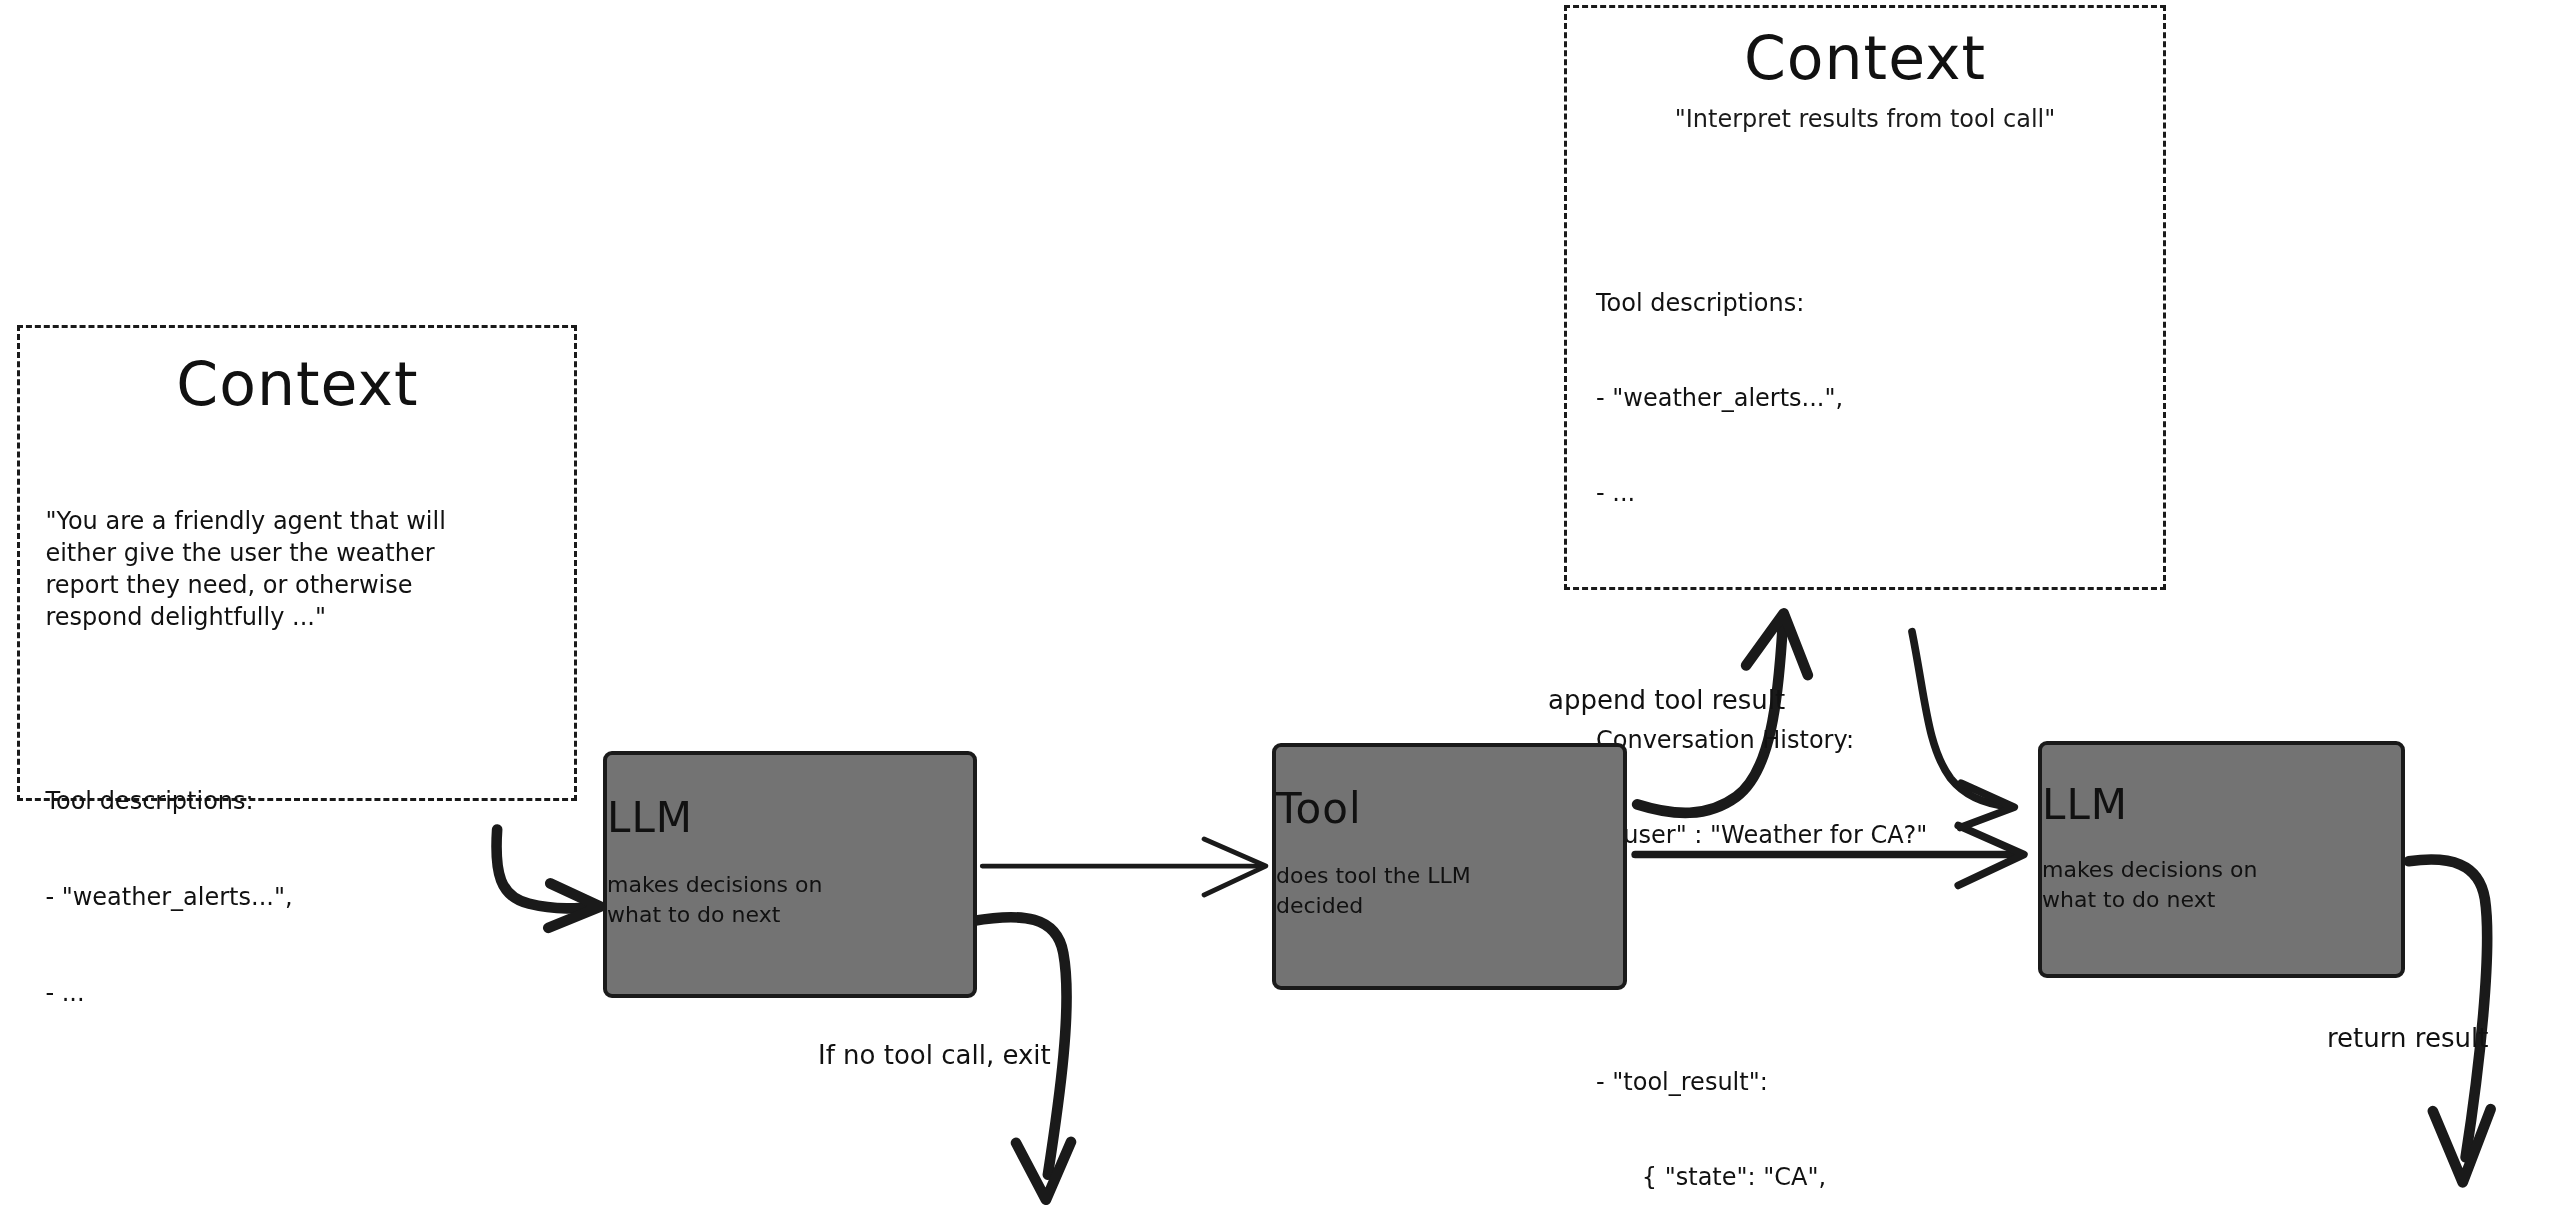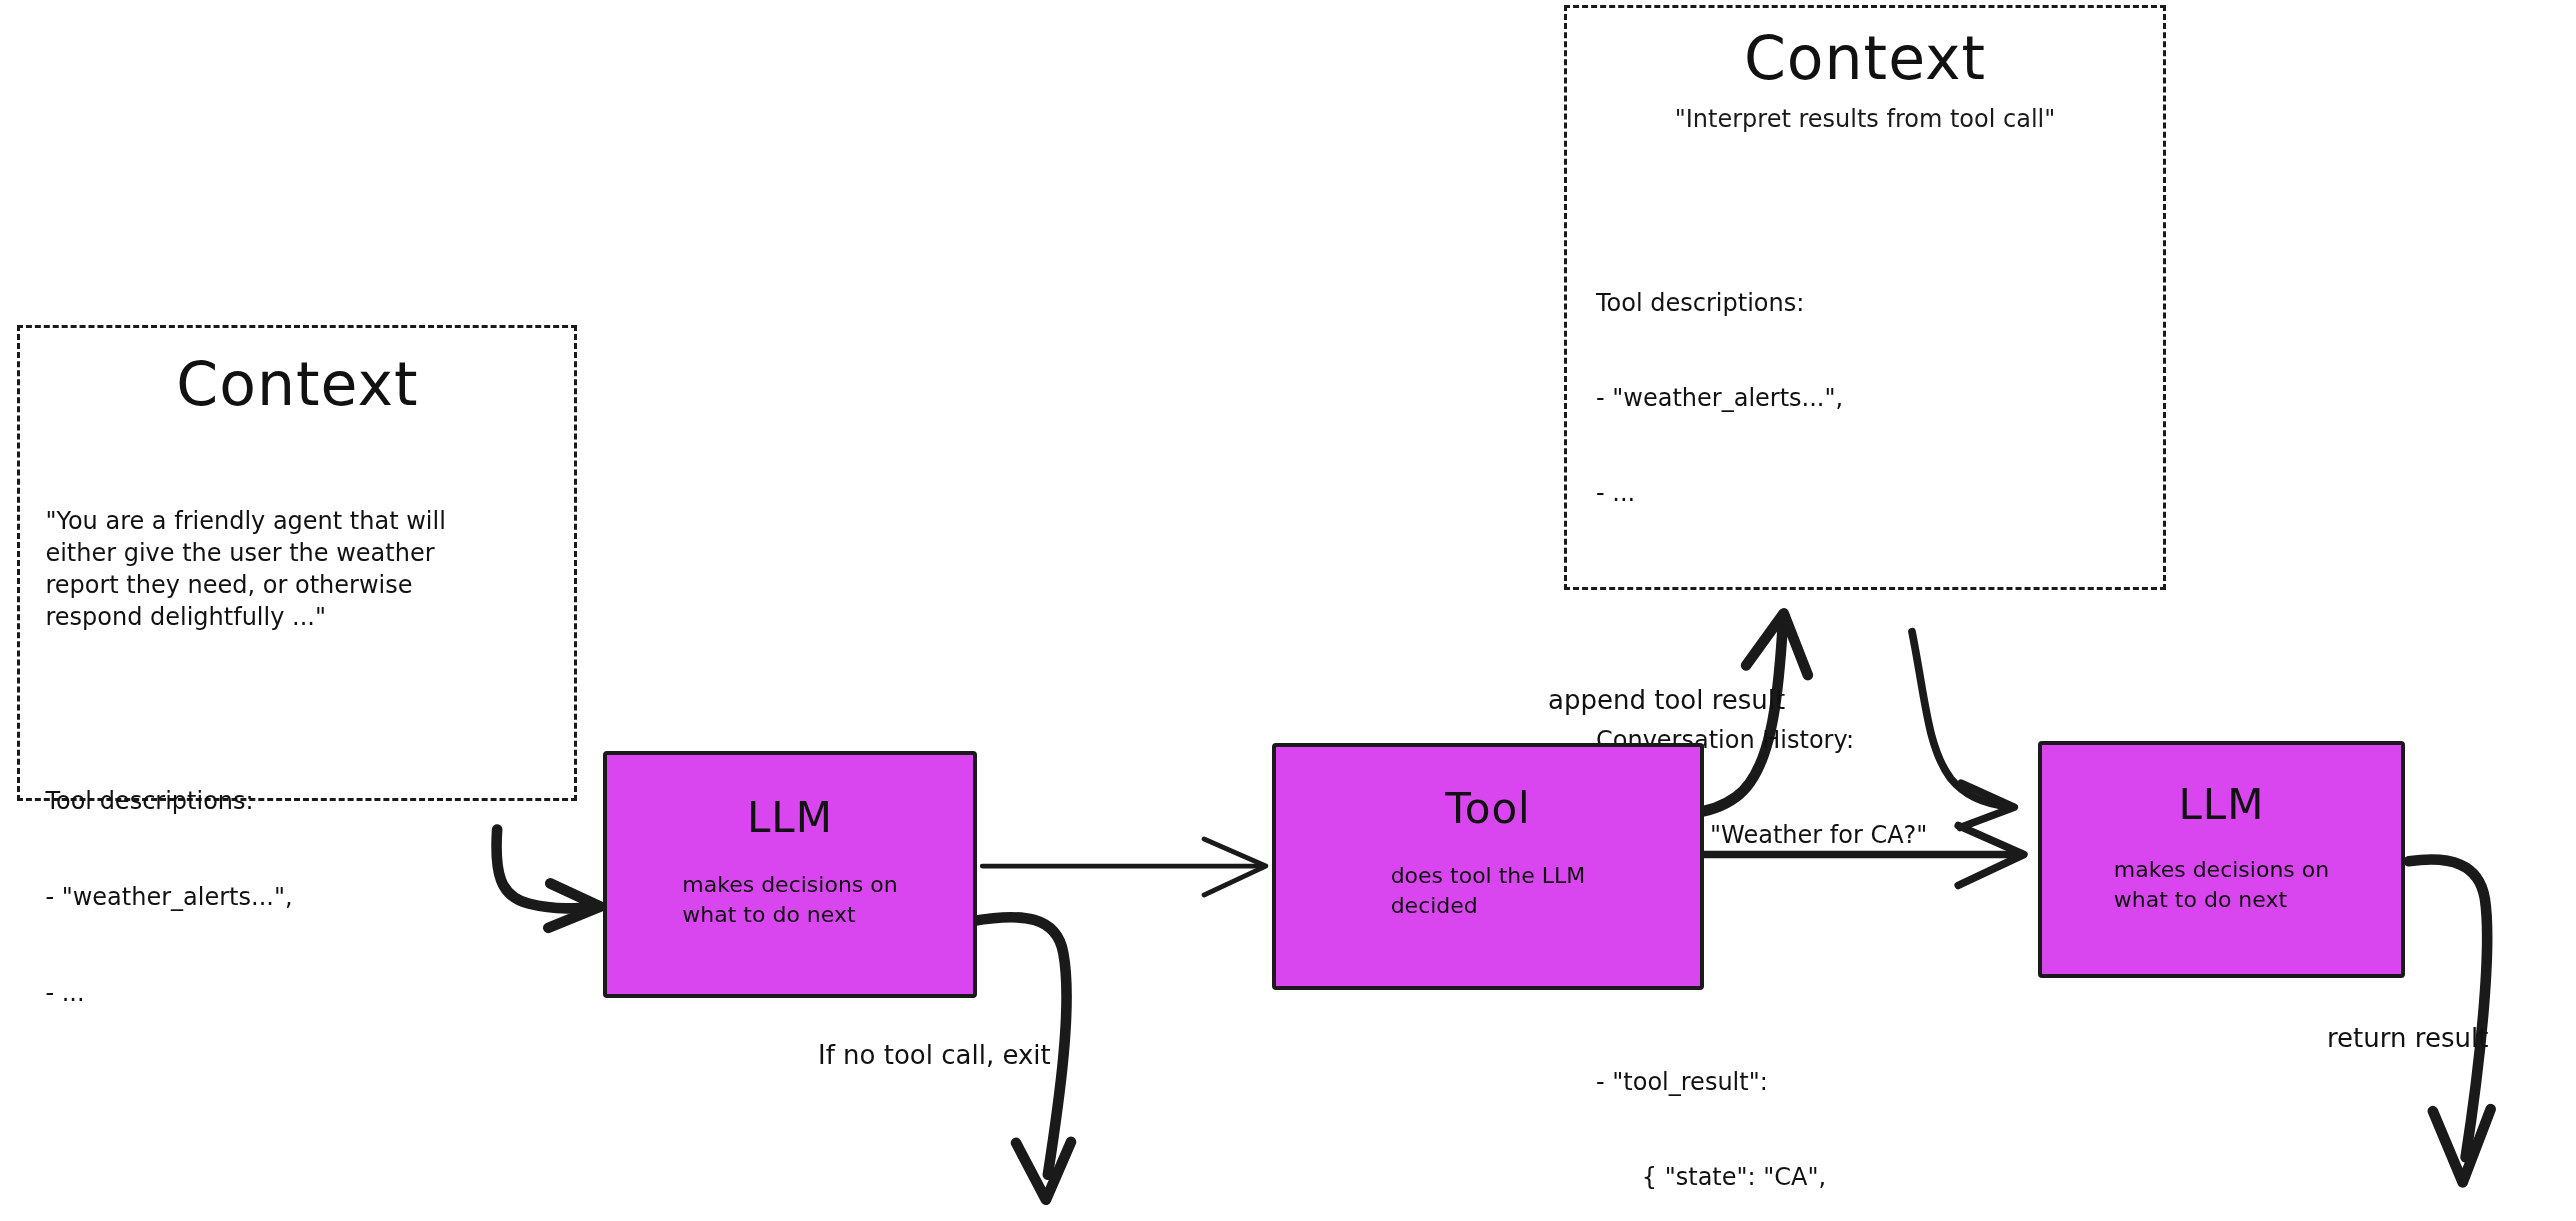--- a/index.html
+++ b/index.html
@@ -74,44 +74,43 @@
     text-align: center;
     font-size: 24px;
     margin: 0 0 29px 0;
   }
   #ctx-right .ctx-body { font-size: 24px; line-height: 1.32; }
 
   
   .node {
     position: absolute;
     border: 4.8px solid #1a1a1a;
-    border-radius: 4px;
-    background: #d946ef;
+    border-radius: 9px;
+    background: #737373;
     box-sizing: border-box;
     display: flex;
     flex-direction: column;
-    align-items: center;
   }
   .node-title {
     font-size: 42px;
     letter-spacing: 1px;
     color: #111;
     line-height: 1;
   }
   .node-sub {
     font-size: 22px;
     line-height: 1.35;
     color: #111;
     text-align: left;
     white-space: pre-line;
   }
 
   #node-llm1 { left: 603px;  top: 751px; width: 374px; height: 247px; padding-top: 42px; }
   #node-llm1 .node-sub { margin-top: 31px; }
-  #node-tool { left: 1272px; top: 743px; width: 432px; height: 247px; padding-top: 41px; }
+  #node-tool { left: 1272px; top: 743px; width: 355px; height: 247px; padding-top: 41px; }
   #node-tool .node-sub { margin-top: 31px; }
   #node-llm2 { left: 2038px; top: 741px; width: 367px; height: 237px; padding-top: 39px; }
   #node-llm2 .node-sub { margin-top: 29px; }
 
   
   .edge-label {
     position: absolute;
     font-size: 26px;
     color: #111;
     white-space: nowrap;

